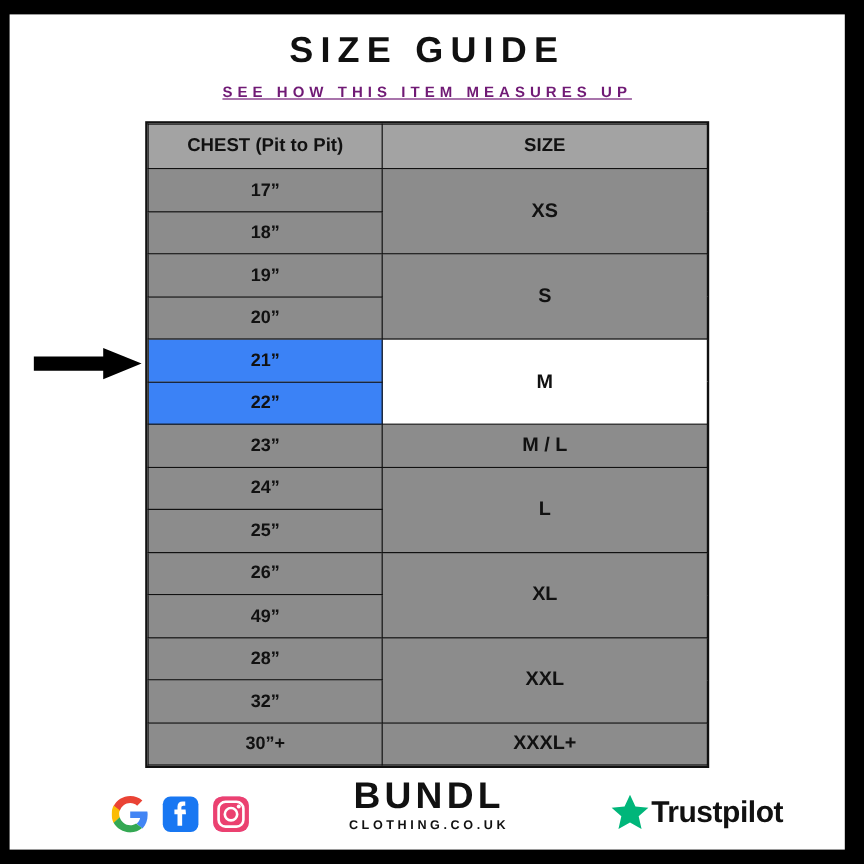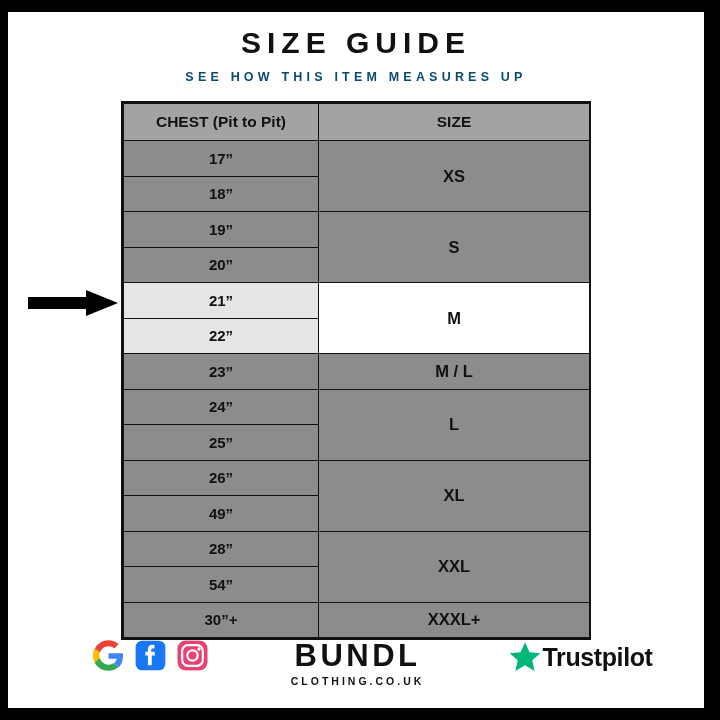--- a/index.html
+++ b/index.html
@@ -28,22 +28,23 @@
     font-weight: bold;
     letter-spacing: 6px;
     color: #111;
     text-align: center;
   }
   .subtitle {
     margin-top: 10px;
     font-size: 12.5px;
     font-weight: bold;
     letter-spacing: 4.2px;
-    color: #0c4a6e;
+    color: #701a75;
     text-align: center;
+    text-decoration: underline;
   }
 
   .table-wrap {
     margin-top: 17px;
     width: 470px;
     border: 2px solid #111;
     position: relative;
   }
   table.size-table {
     border-collapse: collapse;
@@ -67,21 +68,21 @@
     padding: 0 4px;
   }
   td.chest {
     background: #8c8c8c;
     font-size: 15px;
     font-weight: bold;
     height: 35.5px;
     margin-left: 48px;
   }
   td.chest.highlight {
-    background: #e5e5e5;
+    background: #3b82f6;
   }
   td.size {
     background: #8c8c8c;
     font-size: 16.5px;
     font-weight: bold;
   }
   td.size.highlight {
     background: #ffffff;
   }
 
@@ -94,21 +95,21 @@
     height: 30px;
     pointer-events: none;
   }
 
   .footer {
     margin-top: auto;
     margin-bottom: 14px;
     width: 596px;
     height: 62px;
     display: flex;
-    align-items: flex-start;
+    align-items: flex-end;
     justify-content: space-between;
     padding: 0 18px;
     margin-left: 33px;
   }
   .socials { display: flex; align-items: center; gap: 11px; }
   .brand { text-align: center; }
   .brand-name {
     font-size: 31px;
     font-weight: bold;
     letter-spacing: 3.5px;
@@ -191,21 +192,21 @@
             <td class="size" rowspan="2">XL</td>
           </tr>
           <tr>
             <td class="chest">49”</td>
           </tr>
           <tr>
             <td class="chest">28”</td>
             <td class="size" rowspan="2">XXL</td>
           </tr>
           <tr>
-            <td class="chest">54”</td>
+            <td class="chest">32”</td>
           </tr>
           <tr>
             <td class="chest">30”+</td>
             <td class="size" rowspan="1">XXXL+</td>
           </tr>
         </tbody>
     </table>
   </div>
 
   <div class="footer">

